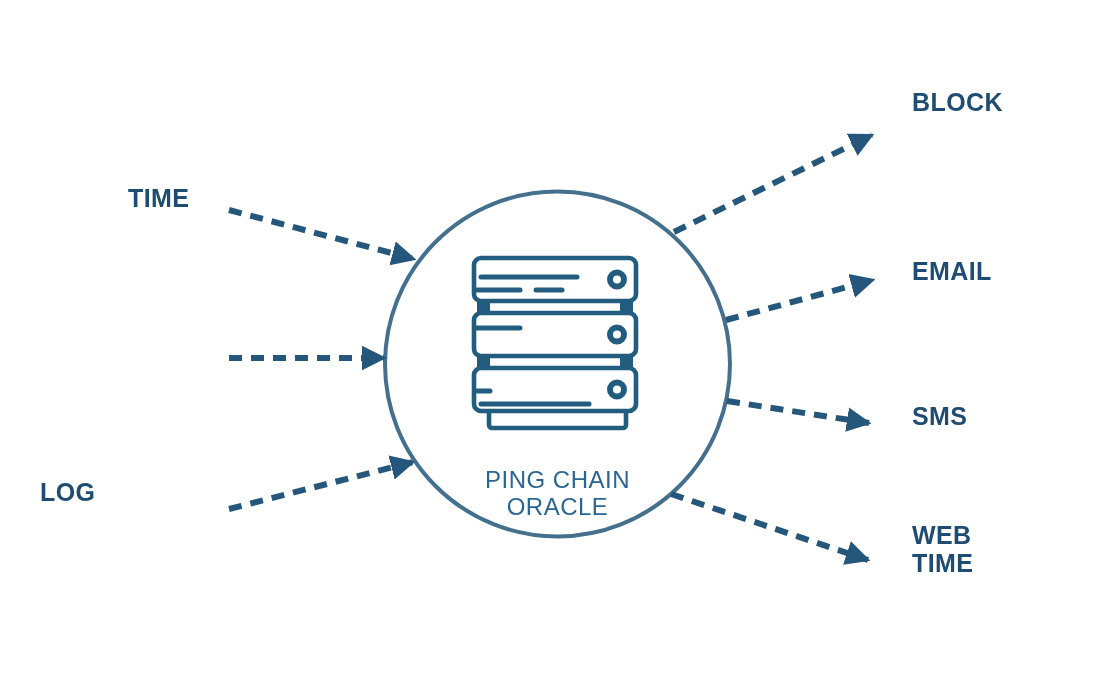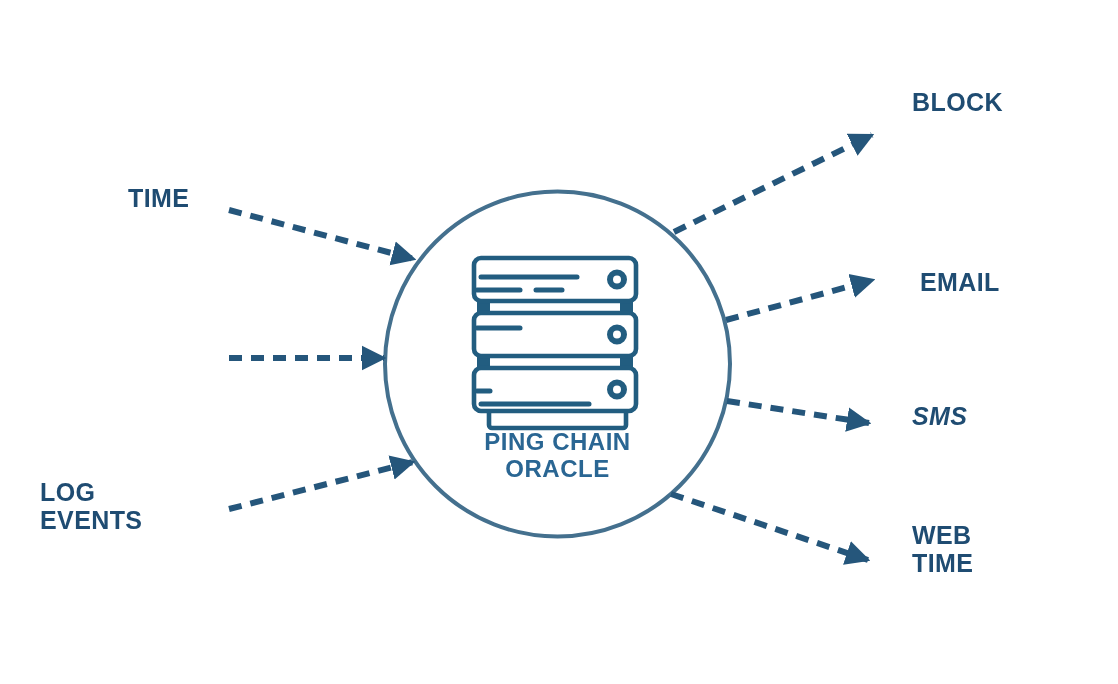--- a/index.html
+++ b/index.html
@@ -28,24 +28,24 @@
     letter-spacing: 0.4px;
     color: var(--label-text, #1f4c72);
     white-space: nowrap;
   }
   .lbl-right {
     text-align: left;
   }
   .oracle-label {
     position: absolute;
     left: 457px;
-    top: 428px;
+    top: 466px;
     width: 201px;
     text-align: center;
-    font-weight: 700;
+    font-weight: 400;
     font-size: 24px;
     line-height: 27px;
     letter-spacing: 0.5px;
     color: var(--oracle-text, #2a6693);
     white-space: nowrap;
   }
   .oracle-ring {
     fill: #ffffff;
     stroke: var(--circle-stroke, #44708e);
     stroke-width: 4;
@@ -132,37 +132,36 @@
     </g>
   </svg>
 
   <div class="lbl" style="left:128px; top:184px;">
     <div>TIME</div>
   </div>
 
 
   <div class="lbl lbl-right" style="left:40px; top:478px; width:164px;">
     <div>LOG</div>
-    <div>EVENTS</div>
   </div>
 
   <div class="oracle-label">
     <div>PING CHAIN</div>
     <div>ORACLE</div>
   </div>
 
   <div class="lbl" style="left:912px; top:88px;">
     <div>BLOCK</div>
   </div>
 
-  <div class="lbl" style="left:912px; top:268px;margin-left:8px;">
+  <div class="lbl" style="left:912px; top:257px;">
     <div>EMAIL</div>
   </div>
 
-  <div class="lbl" style="left:912px; top:402px;font-style:italic;">
+  <div class="lbl" style="left:912px; top:402px;">
     <div>SMS</div>
   </div>
 
   <div class="lbl" style="left:912px; top:521px;">
     <div>WEB</div>
     <div>TIME</div>
   </div>
 
 </div>
 

